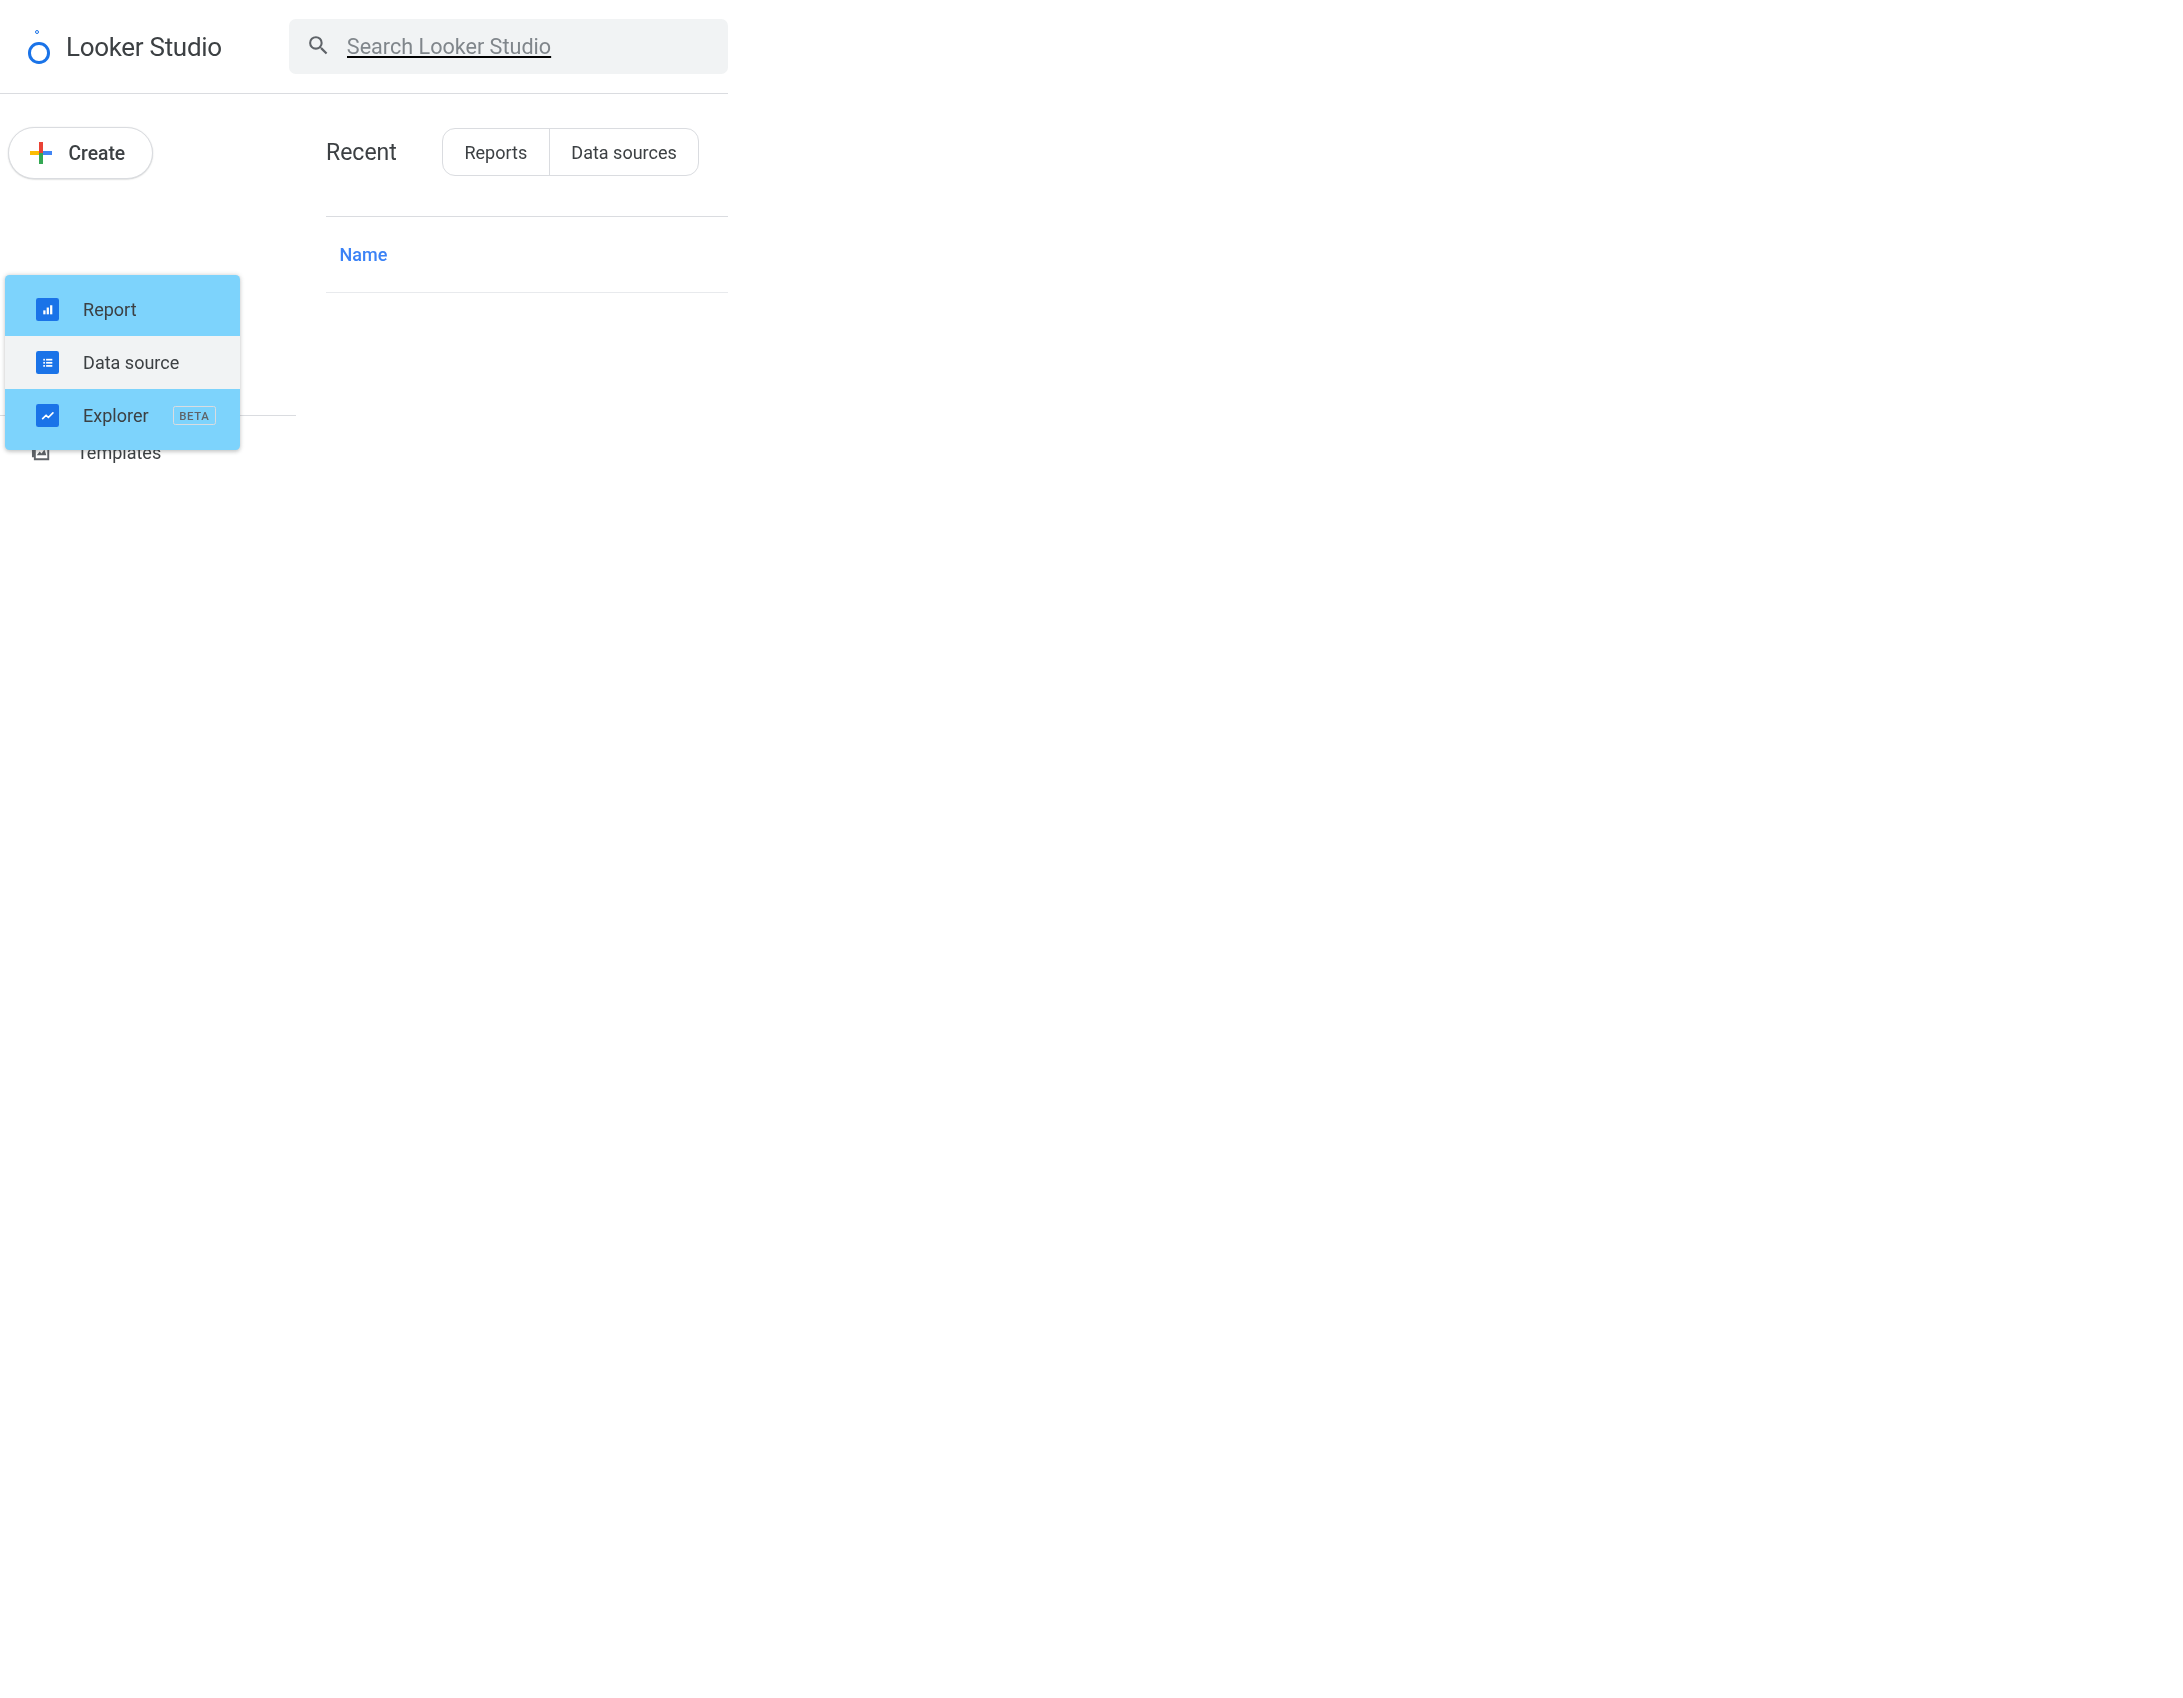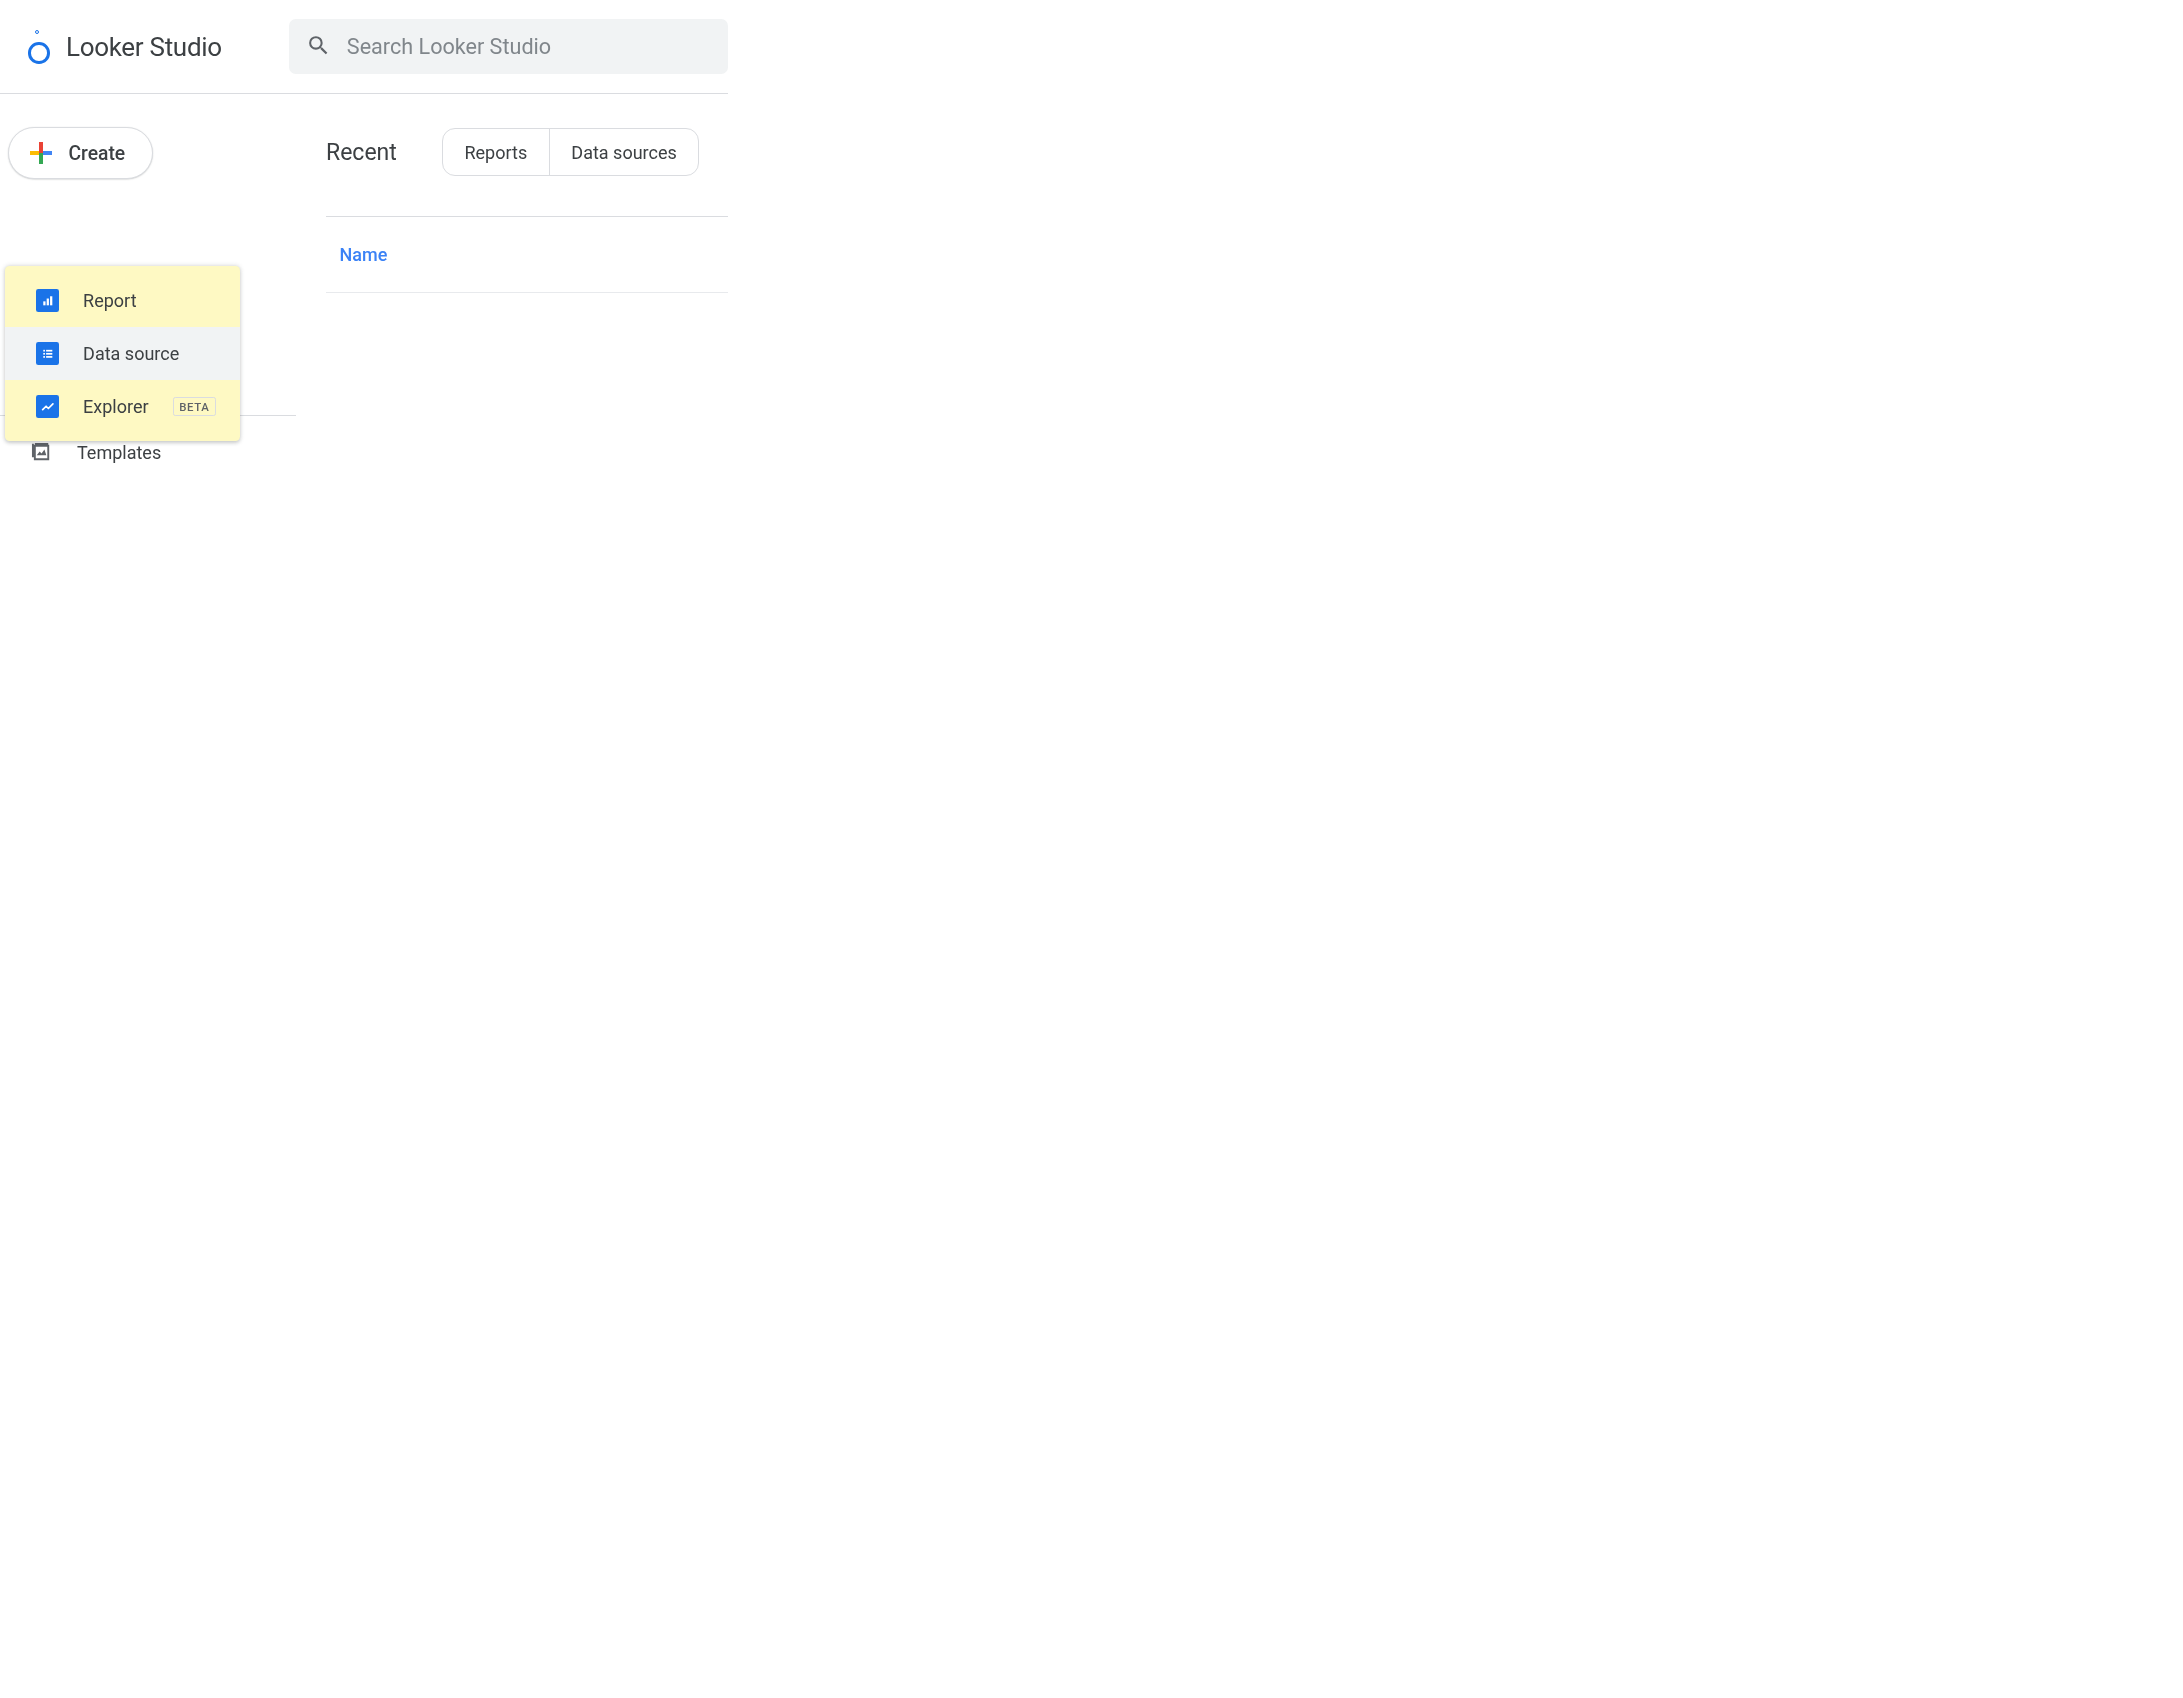--- a/index.html
+++ b/index.html
@@ -69,20 +69,21 @@
     .search-bar {
       flex: 1;
       background: #f1f3f4;
       border-radius: 6.8px;
       height: 55px;
       display: flex;
       align-items: center;
       padding: 0 17px;
       margin-left: 40px;
       gap: 16px;
+      text-decoration: underline;
     }
     
     .search-icon svg {
       width: 25px;
       height: 25px;
       fill: #5f6368;
     }
     
     .search-input {
       border: none;
@@ -147,24 +148,24 @@
     
     .create-label {
       font-size: 19.3px;
       color: #3c4043;
       font-weight: 500;
     }
     
     
     .dropdown {
       position: absolute;
-      top: 172px;
+      top: 181px;
       left: 5.1px;
       width: 235px;
-      background: #fef9c3;
+      background: #7dd3fc;
       border-radius: 4.5px;
       box-shadow: 0 1.1px 3.4px rgba(60,64,67,0.15), 0 0.6px 5.7px rgba(60,64,67,0.2);
       padding: 8px 0;
       z-index: 100;
     }
     
     .dropdown-item {
       display: flex;
       align-items: center;
       gap: 24px;

